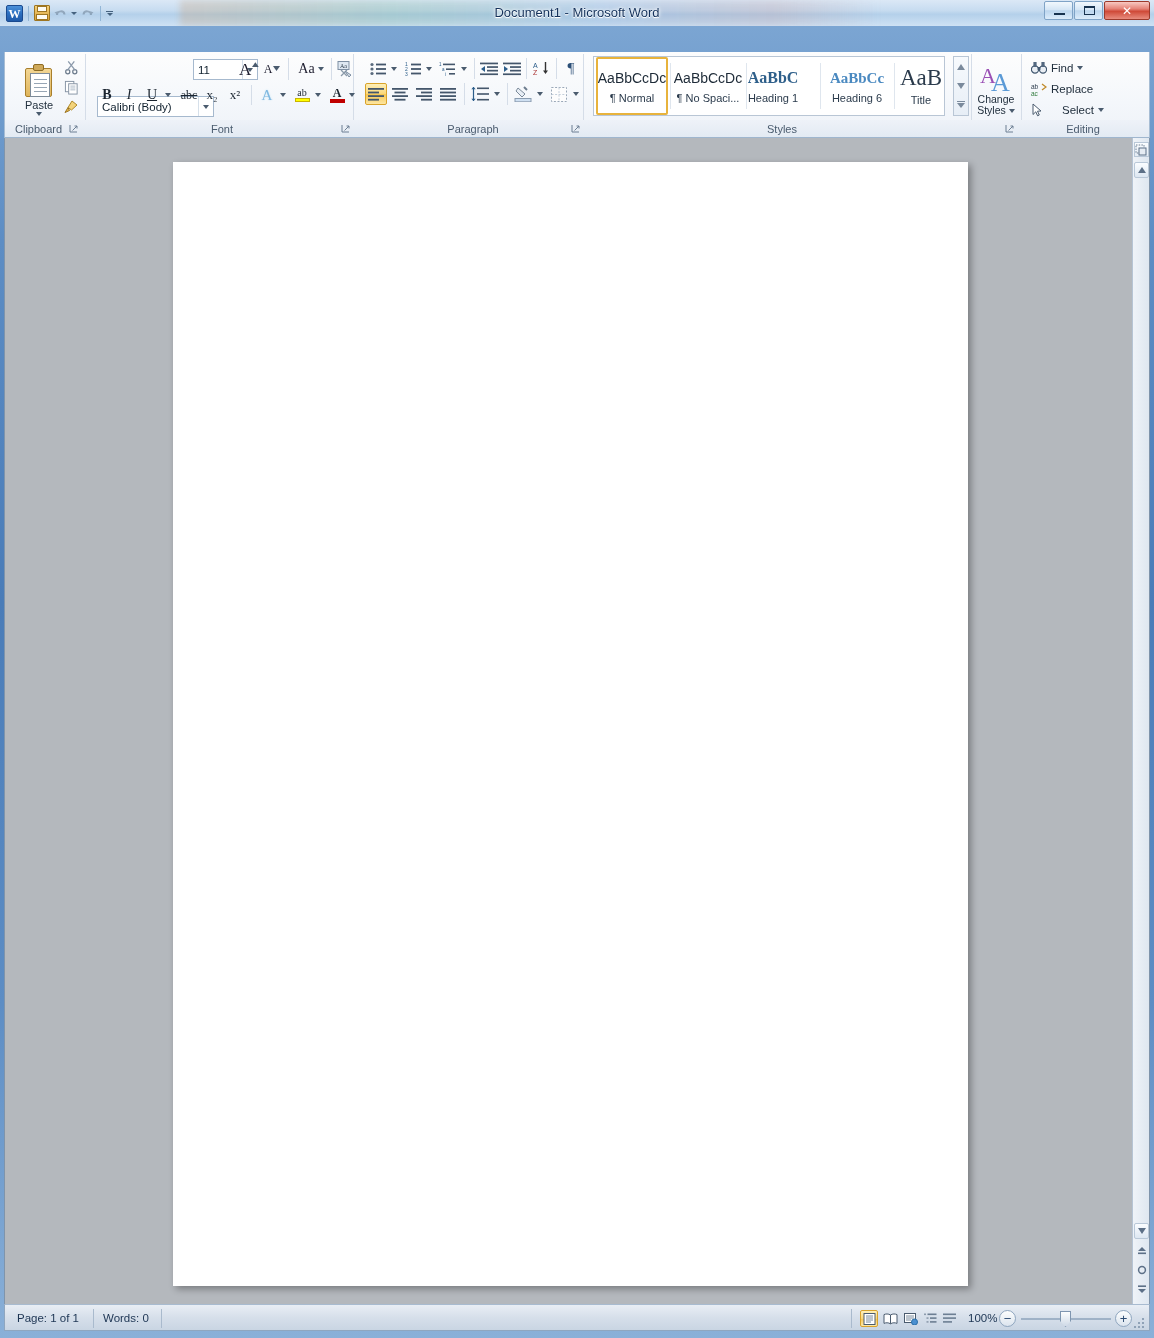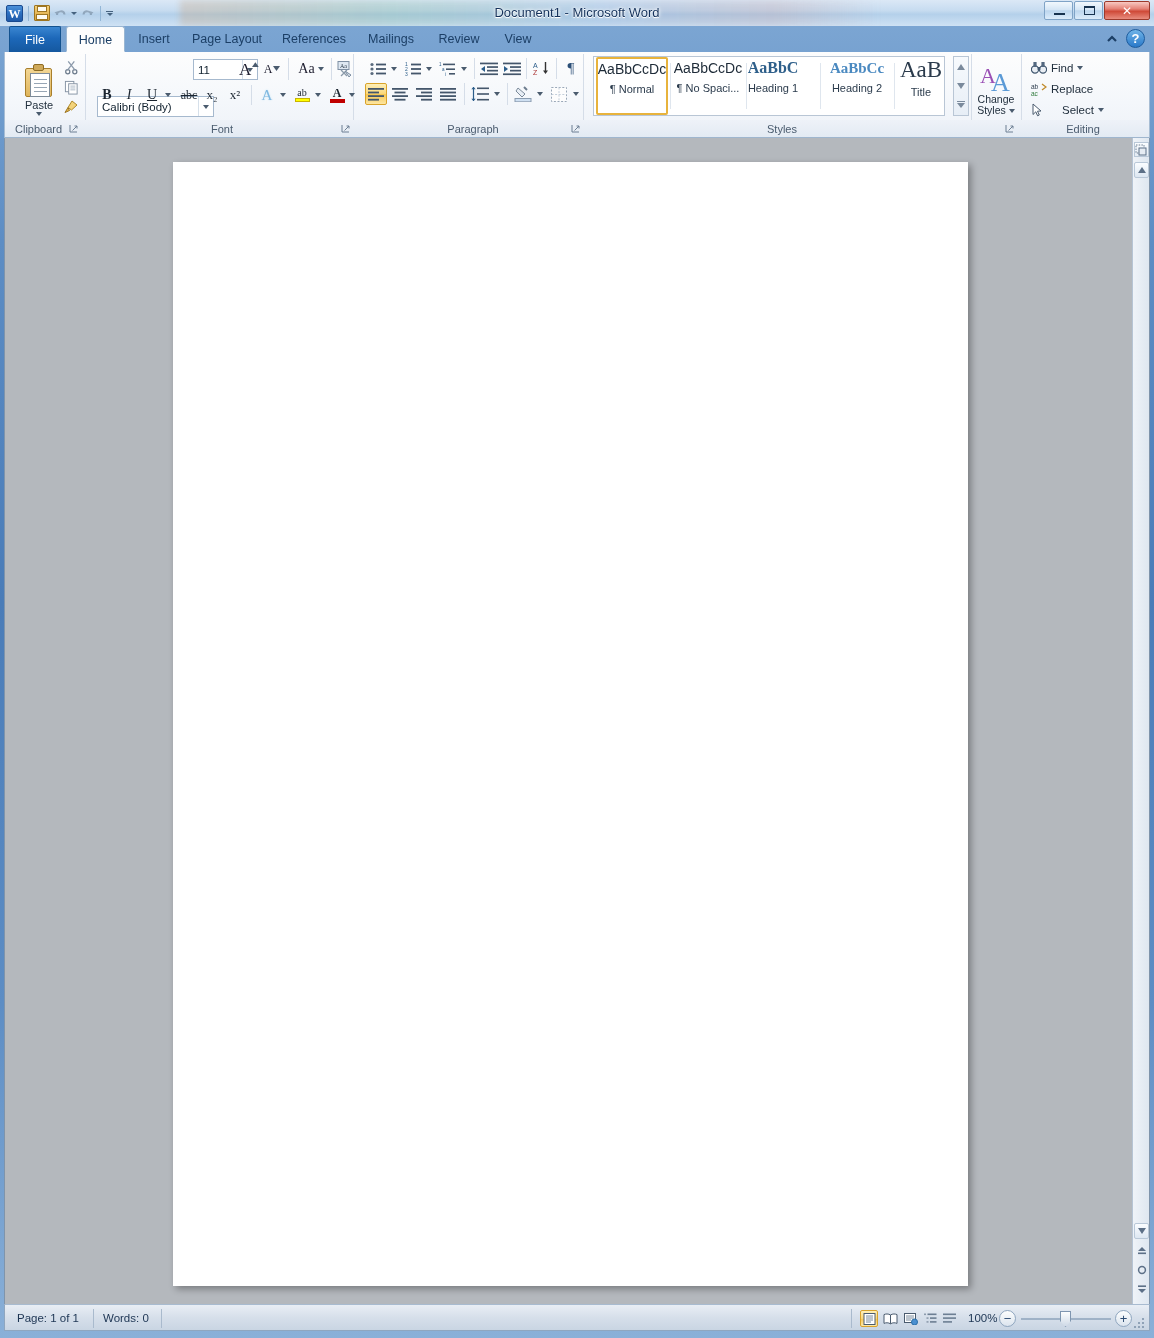--- a/index.html
+++ b/index.html
@@ -105,21 +105,21 @@
   .clipicon { position:relative; width:32px; height:34px; }
   .clipicon .back { position:absolute; left:2px; top:4px; width:27px; height:29px; background:linear-gradient(180deg,#f3d694,#e0b65c); border:1px solid #a87f2c; border-radius:2px; }
   .clipicon .clip { position:absolute; left:10px; top:0px; width:11px; height:7px; background:#cfa95a; border:1px solid #8e6c24; border-radius:2px; }
   .clipicon .page { position:absolute; left:7px; top:9px; width:20px; height:24px; background:#fff; border:1px solid #7d8b99; }
   .clipicon .page i { position:absolute; left:3px; width:13px; height:1px; background:#97a6b5; display:block; }
 
   
   #stylebox { position:absolute; left:588px; top:56px; width:352px; height:60px;
               background:#fff; border:1px solid #b9c6d5; }
   .stitem { position:absolute; top:0; height:58px; display:flex; flex-direction:column;
-            align-items:center; border:1px solid transparent; }
+            align-items:center; justify-content:center; border:1px solid transparent; }
   .stitem.sel { border:2px solid #e8b33c; border-radius:2px;
                 box-shadow: inset 0 0 0 1px #fff; }
   .stprev { font-size:14px; color:#1d2a37; white-space:nowrap; overflow:hidden; line-height:20px; }
   .stname { font-size:11px; color:#2b3b4c; margin-top:4px; white-space:nowrap; overflow:hidden; max-width:100%;}
   .stsep { position:absolute; top:6px; width:1px; height:46px; background:#dfe6ee; }
   #stylescroll { position:absolute; left:948px; top:56px; width:16px; height:60px;
                  border:1px solid #b9c6d5; background:linear-gradient(180deg,#f7fafd,#e7eef6); }
   .ssbtn { position:absolute; left:0; width:14px; height:19px; display:flex; align-items:center; justify-content:center; }
 
   
@@ -198,39 +198,20 @@
         </div>
       <div class="wbtn">
           <span class="maxsq"></span>
         </div>
       <div class="wbtn close">
           <span class="g">✕</span>
         </div>
     </div>
   </div>
 
-  <div id="tabrow">
-    <div class="tab file" style="left:9px;width:52px;">File</div>
-    <div class="tab active" style="left:66px;width:59px;">Home</div>
-    <div class="tab" style="left:128px;width:52px;">Insert</div>
-    <div class="tab" style="left:183px;width:88px;">Page Layout</div>
-    <div class="tab" style="left:274px;width:80px;">References</div>
-    <div class="tab" style="left:357px;width:68px;">Mailings</div>
-    <div class="tab" style="left:428px;width:62px;">Review</div>
-    <div class="tab" style="left:493px;width:50px;">View</div>
-
-    <div style="position:absolute;left:1105px;top:6px;width:14px;height:14px;">
-      <svg width="14" height="14" viewBox="0 0 14 14">
-          <path d="M3 9 L7 5 L11 9" stroke="#1c3f66" stroke-width="2.2" fill="none"></path>
-        </svg>
-    </div>
-    <div style="position:absolute;left:1126px;top:3px;width:19px;height:19px;border-radius:50%;background:linear-gradient(180deg,#6fb4e8,#2a79c9);border:1px solid #1d5c9e;display:flex;align-items:center;justify-content:center;">
-      <span style="color:#fff;font-size:13px;font-weight:bold;line-height:13px;">?</span>
-    </div>
-  </div>
 
   <div id="ribbon">
 
     <div class="gdiv" style="left:80px;top:2px;height:66px;"></div>
     <div class="gdiv" style="left:348px;top:2px;height:66px;"></div>
     <div class="gdiv" style="left:578px;top:2px;height:66px;"></div>
     <div class="gdiv" style="left:966px;top:2px;height:66px;"></div>
     <div class="gdiv" style="left:1016px;top:2px;height:66px;"></div>
 
     <div class="btn" style="left:14px;top:6px;width:40px;height:64px;flex-direction:column;gap:1px;">
@@ -523,21 +504,21 @@
         <span class="stname">¶ No Spaci...</span>
       </div>
       <div class="stsep" style="left:152px;"></div>
       <div class="stitem" style="left:144px;width:70px;">
         <span class="stprev" style="font-family:'Liberation Serif',serif;color:#2e5f8a;font-weight:bold;font-size:16px;">AaBbC</span>
         <span class="stname">Heading 1</span>
       </div>
       <div class="stsep" style="left:226px;"></div>
       <div class="stitem" style="left:228px;width:70px;">
         <span class="stprev" style="font-family:'Liberation Serif',serif;color:#4a89c0;font-weight:bold;font-size:15px;">AaBbCc</span>
-        <span class="stname">Heading 2</span>
+        <span class="stname">Heading 6</span>
       </div>
       <div class="stsep" style="left:300px;"></div>
       <div class="stitem" style="left:302px;width:50px;">
         <span class="stprev" style="font-family:'Liberation Serif',serif;color:#2b3b4c;font-size:23px;line-height:24px;">AaB</span>
         <span class="stname">Title</span>
       </div>
     </div>
 
     <div id="stylescroll" style="top:4px;">
       <div class="ssbtn" style="top:0;">

